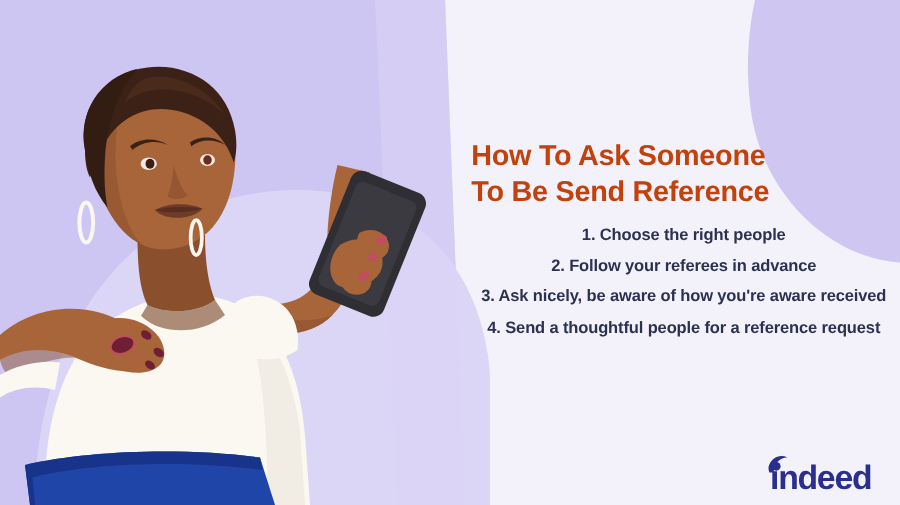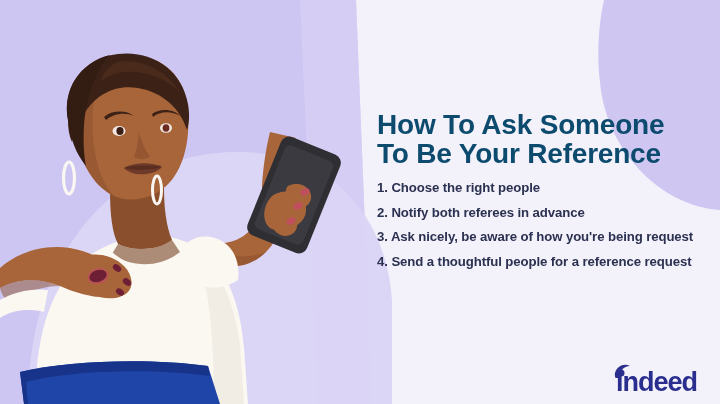--- a/index.html
+++ b/index.html
@@ -30,40 +30,41 @@
     width: 720px;
     height: 404px;
   }
   .title-block {
     position: absolute;
     left: 377px;
     top: 110px;
     width: 330px;
   }
   .title-line {
-    font-size: 28px;
+    font-size: 23px;
     font-weight: bold;
-    color: #0c4a6e;
+    color: #c2410c;
     letter-spacing: -0.2px;
     line-height: 29px;
     white-space: nowrap;
   }
   .list-block {
     position: absolute;
     left: 377px;
     top: 176px;
     width: 340px;
   }
   .list-item {
     font-size: 13.2px;
     font-weight: bold;
     color: #2B3150;
     line-height: 24.5px;
     white-space: nowrap;
     letter-spacing: -0.1px;
+    text-align: center;
   }
   .list-num {
     display: inline-block;
   }
   .list-text {
     display: inline;
   }
   #logo {
     position: absolute;
     left: 612px;
@@ -206,35 +207,35 @@
       <ellipse cx="120" cy="292" rx="4.4" ry="3" transform="rotate(36 120 292)" fill="#6E1F35"></ellipse>
 
       <path d="M0,300 C14,292 32,288 48,290 L44,312 C28,308 12,310 0,318 Z" fill="#FBF8F1"></path>
     </g>
   </svg>
 
   <div id="content">
 
     <div class="title-block">
       <div class="title-line">How To Ask Someone</div>
-      <div class="title-line">To Be Your Reference</div>
+      <div class="title-line">To Be Send Reference</div>
     </div>
 
     <div class="list-block">
       <div class="list-item">
         <span class="list-num">1.</span>
         <span class="list-text">Choose the right people</span>
       </div>
       <div class="list-item">
         <span class="list-num">2.</span>
-        <span class="list-text">Notify both referees in advance</span>
+        <span class="list-text">Follow your referees in advance</span>
       </div>
       <div class="list-item">
         <span class="list-num">3.</span>
-        <span class="list-text">Ask nicely, be aware of how you're being request</span>
+        <span class="list-text">Ask nicely, be aware of how you're aware received</span>
       </div>
       <div class="list-item">
         <span class="list-num">4.</span>
         <span class="list-text">Send a thoughtful people for a reference request</span>
       </div>
     </div>
 
     <svg id="logo" viewBox="0 0 192 68">
 
       <path d="M6,26 C10,12 24,6 36,12 C30,12 22,15 18,22 C15,27 14,32 14,36 L7,36 C6,33 5,29 6,26 Z" fill="#2A2F8F"></path>

